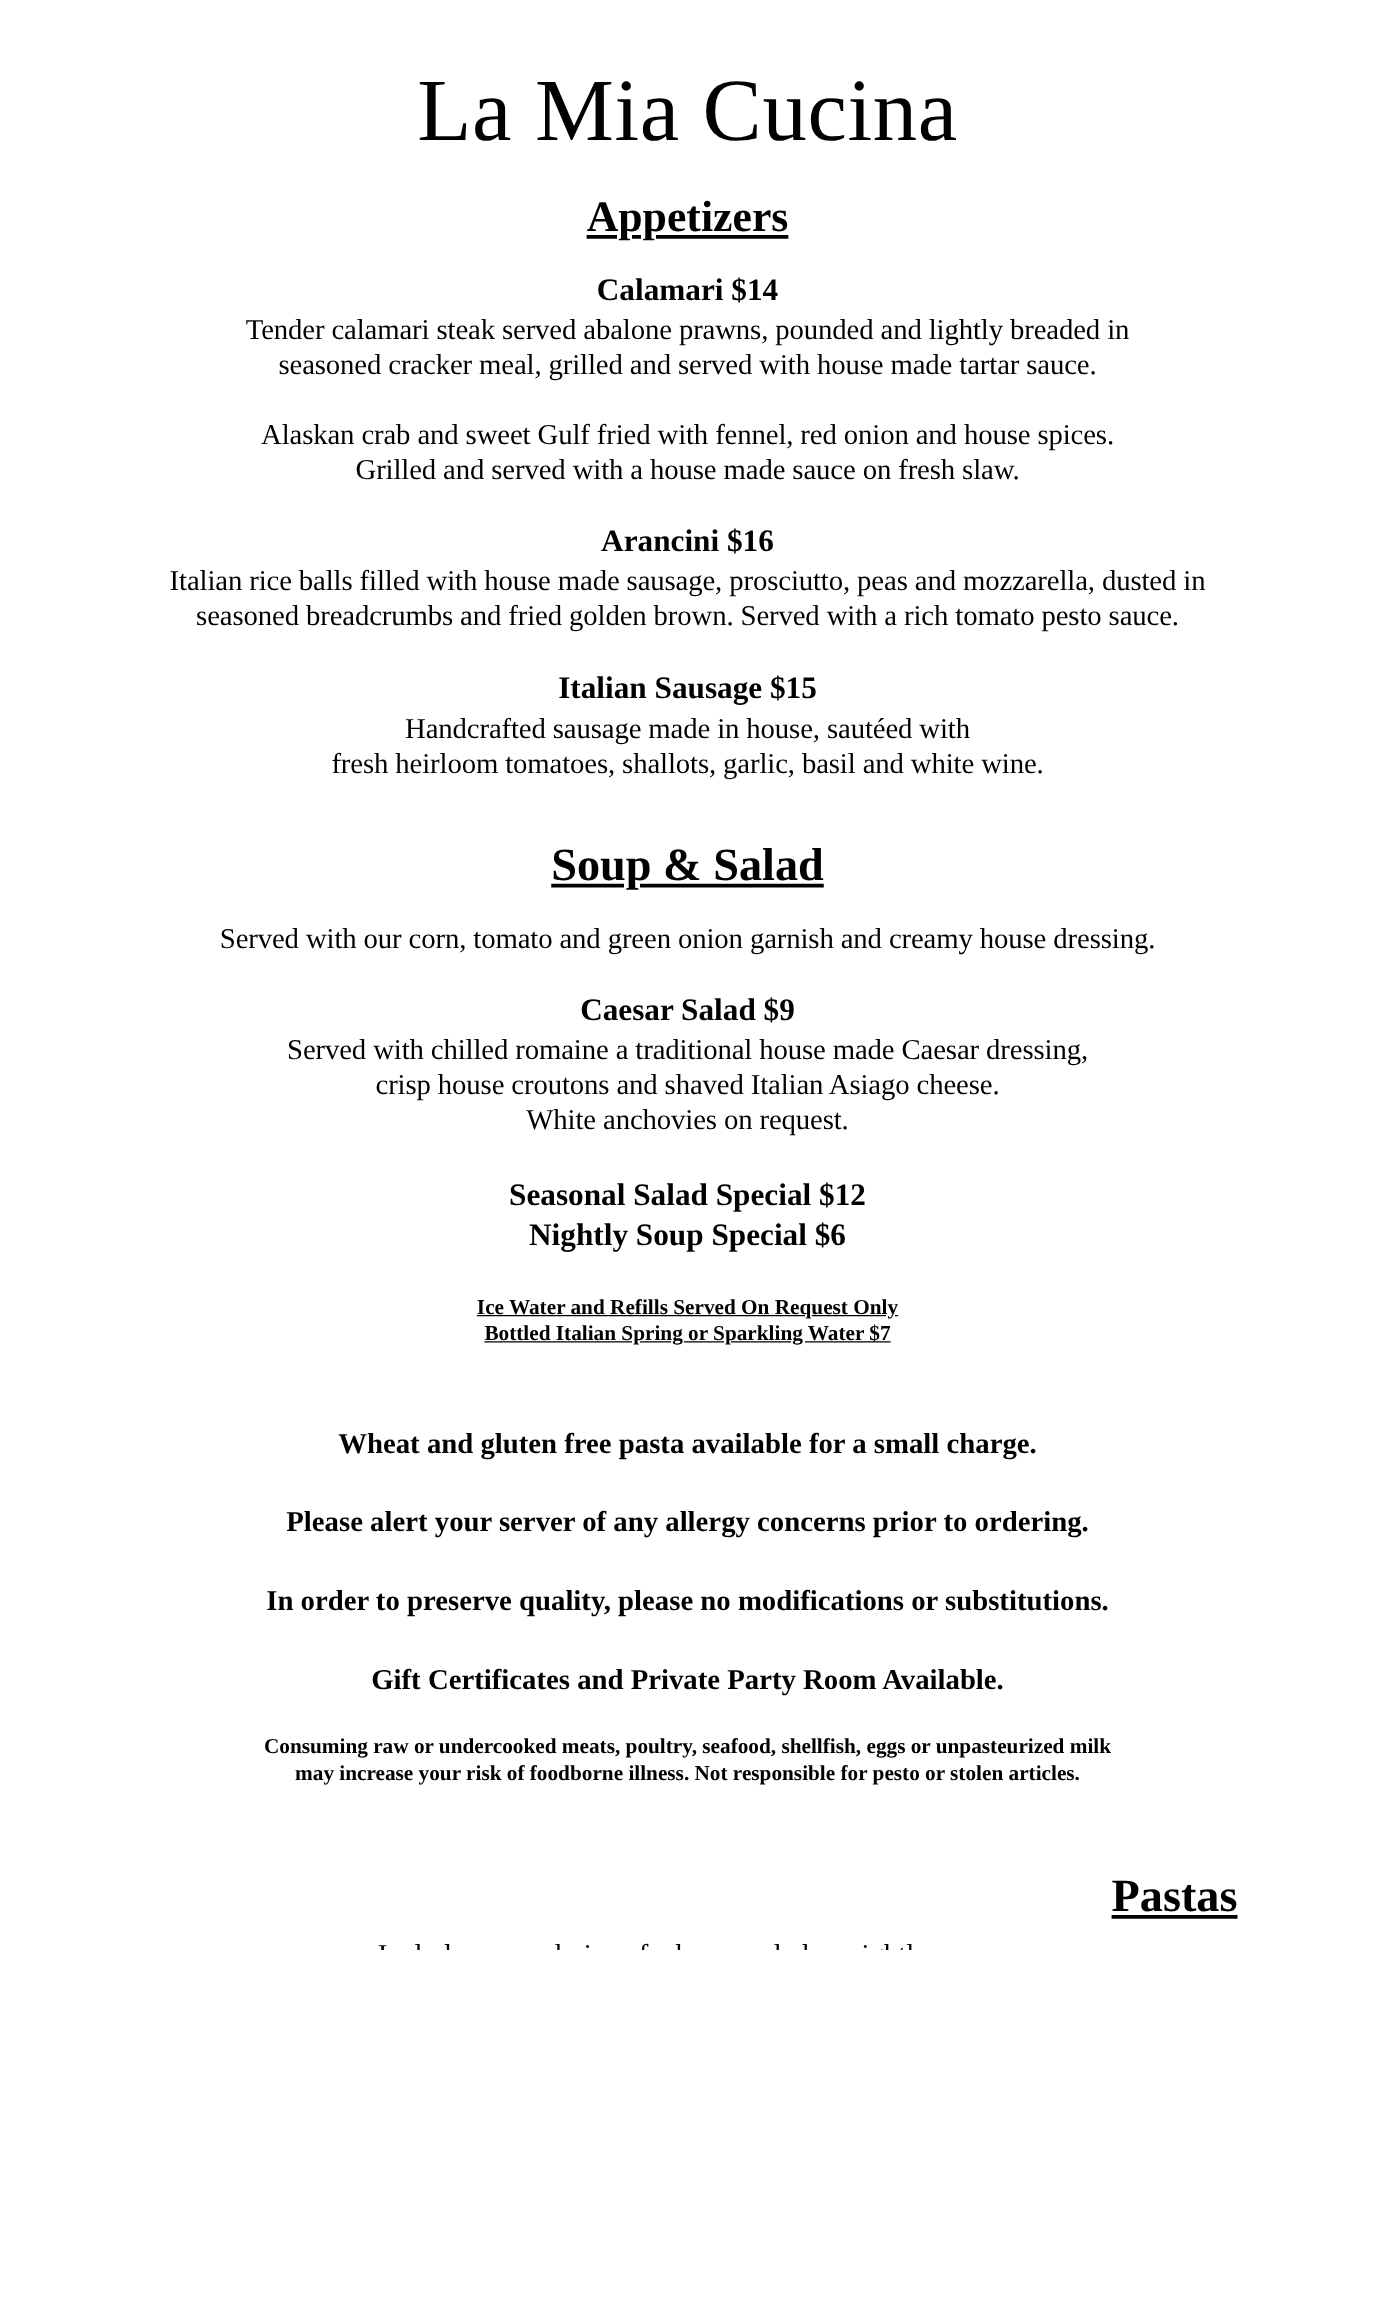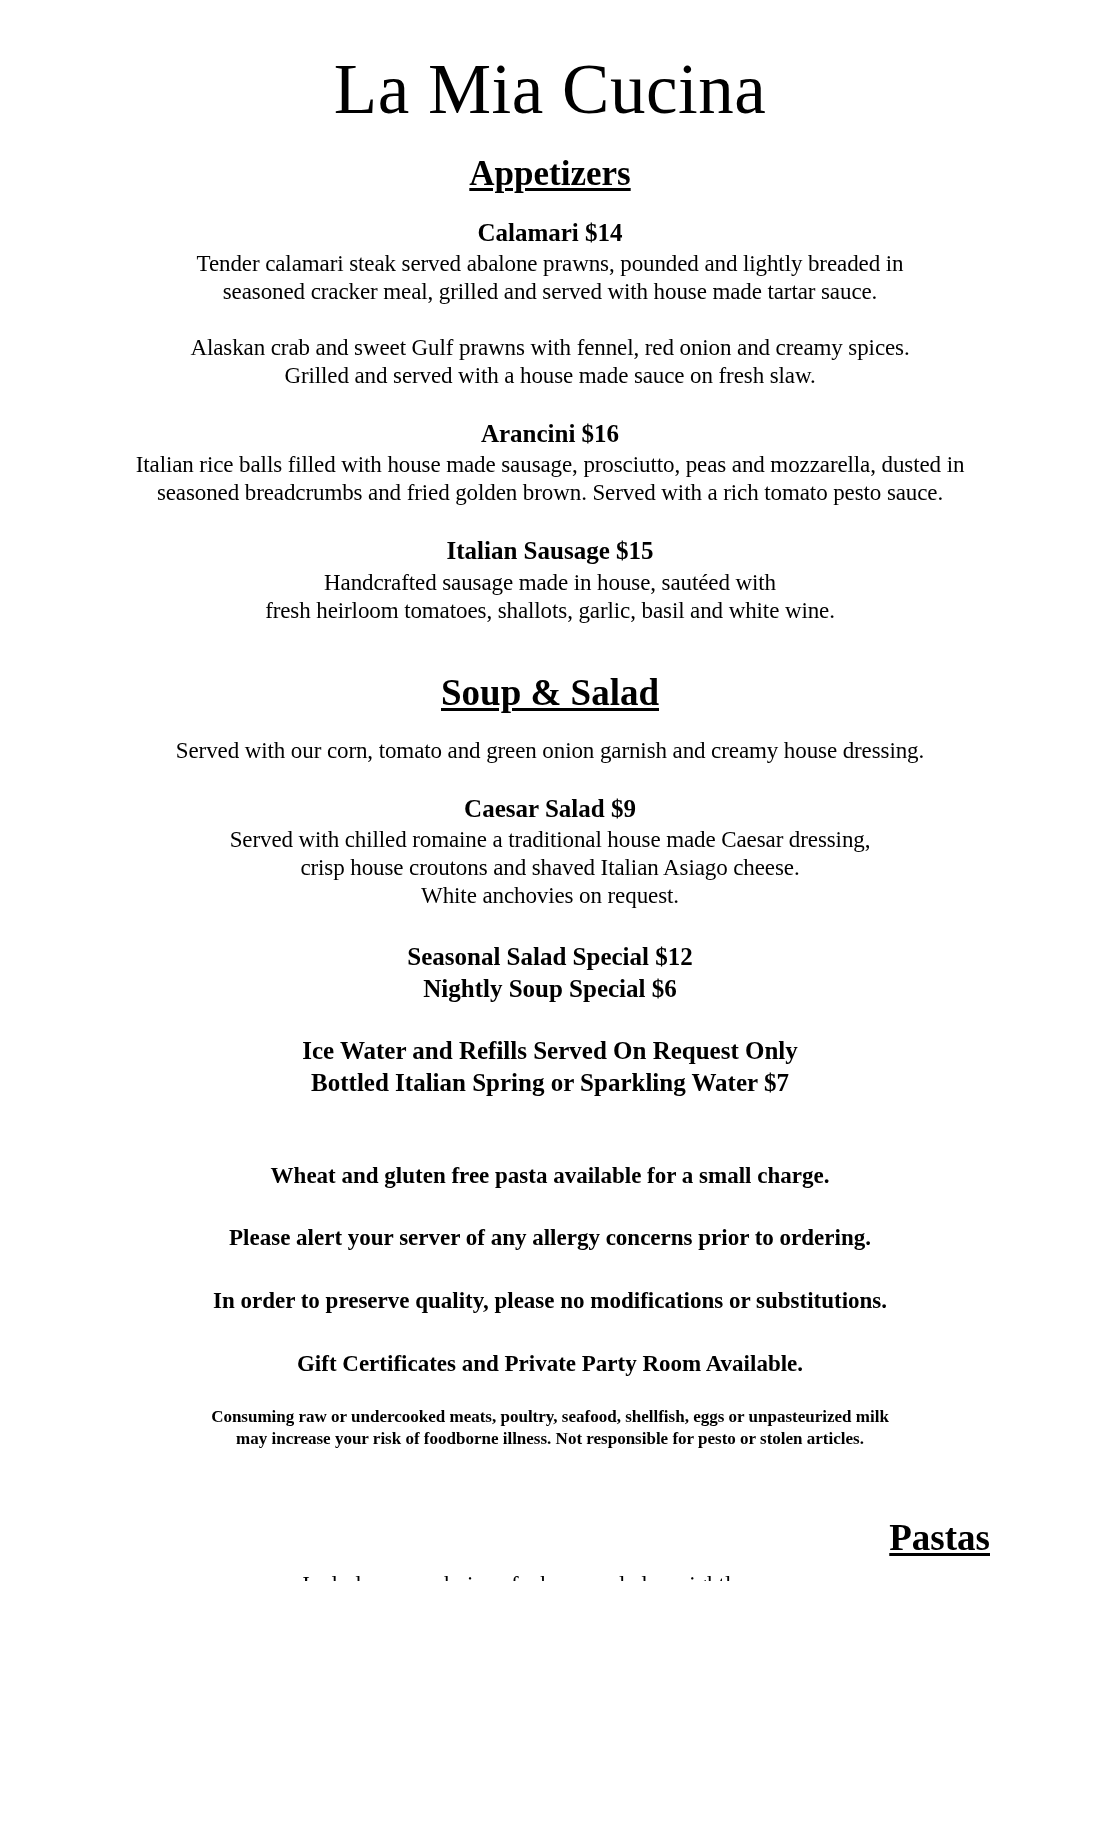--- a/index.html
+++ b/index.html
@@ -67,23 +67,24 @@
   }
   .special-line {
     font-size: 25px;
     font-weight: 700;
     line-height: 1.28;
   }
   .water {
     margin-top: 30px;
   }
   .water-line {
-    font-size: 25px;
+    font-size: 17px;
     font-weight: 700;
     line-height: 1.28;
+    text-decoration: underline;
   }
   .notices {
     margin-top: 62px;
   }
   .notice {
     font-size: 23px;
     font-weight: 700;
     line-height: 1.3;
     margin-bottom: 33px;
   }
@@ -131,21 +132,21 @@
     <div class="item">
       <p class="item-name">Calamari $14</p>
       <p class="item-desc">
         <span class="line">Tender calamari steak served abalone prawns, pounded and lightly breaded in</span>
         <span class="line">seasoned cracker meal, grilled and served with house made tartar sauce.</span>
       </p>
     </div>
 
     <div class="item">
       <p class="item-desc">
-        <span class="line">Alaskan crab and sweet Gulf prawns with fennel, red onion and creamy spices.</span>
+        <span class="line">Alaskan crab and sweet Gulf fried with fennel, red onion and house spices.</span>
         <span class="line">Grilled and served with a house made sauce on fresh slaw.</span>
       </p>
     </div>
 
     <div class="item">
       <p class="item-name">Arancini $16</p>
       <p class="item-desc">
         <span class="line">Italian rice balls filled with house made sausage, prosciutto, peas and mozzarella, dusted in</span>
         <span class="line">seasoned breadcrumbs and fried golden brown. Served with a rich tomato pesto sauce.</span>
       </p>

